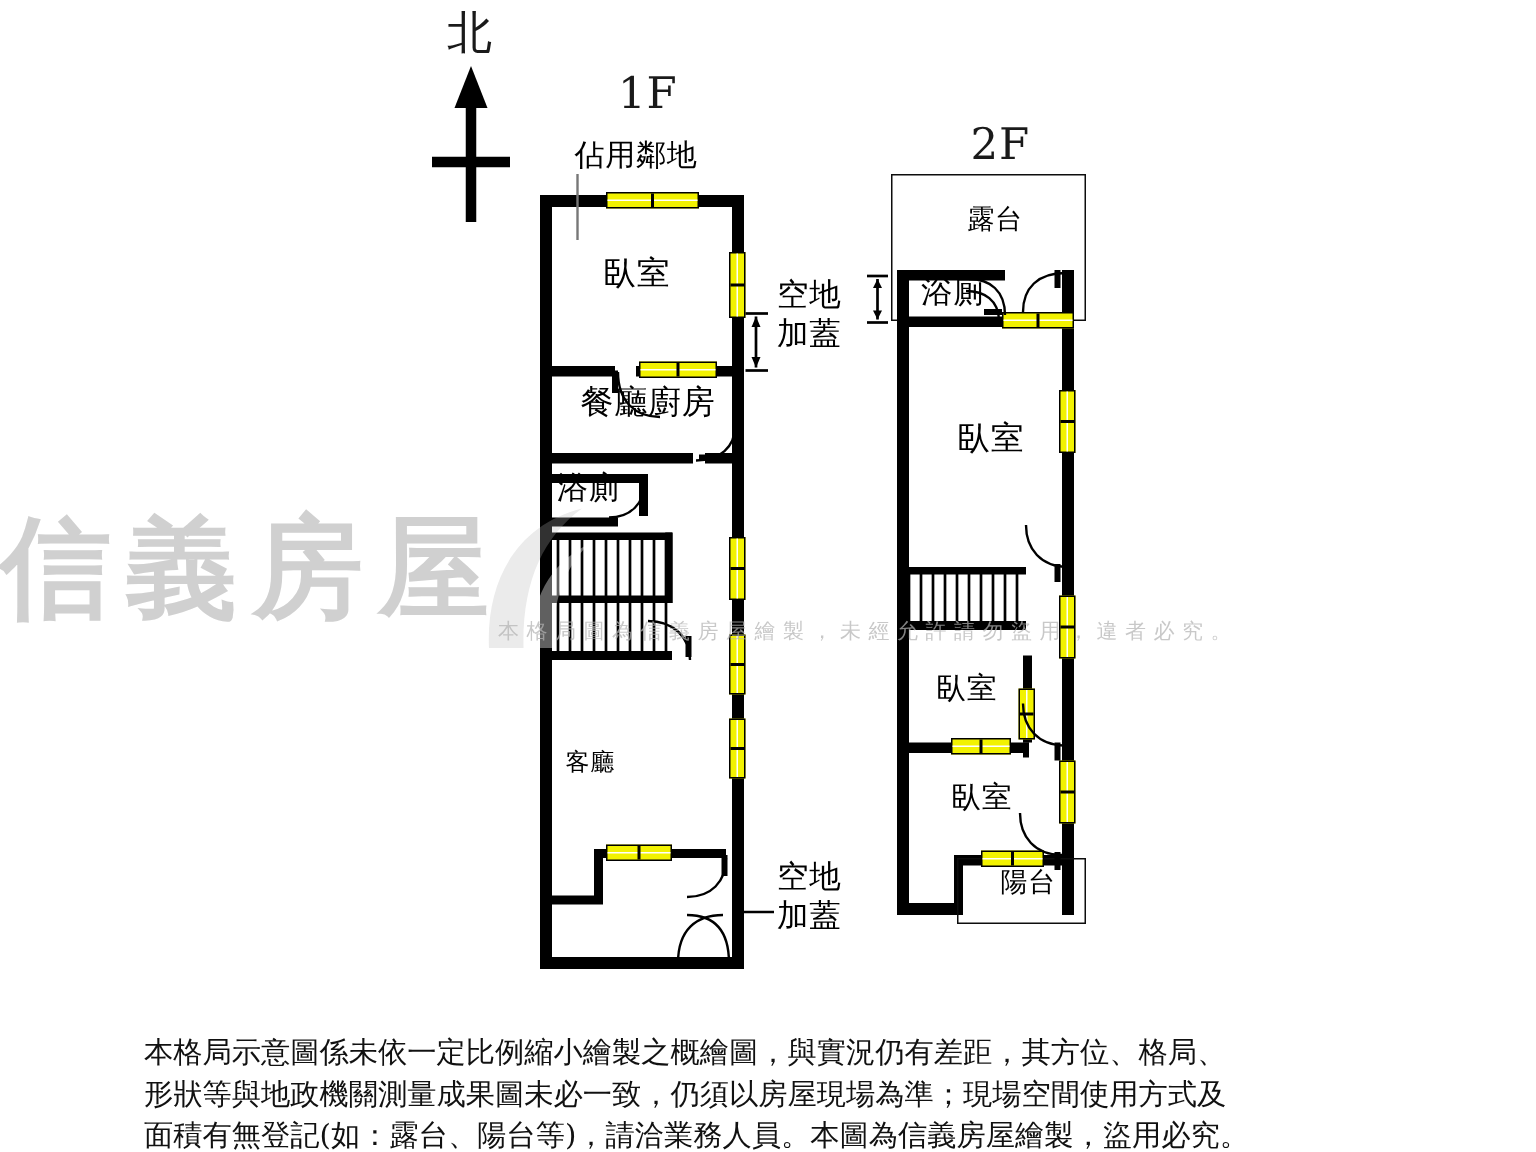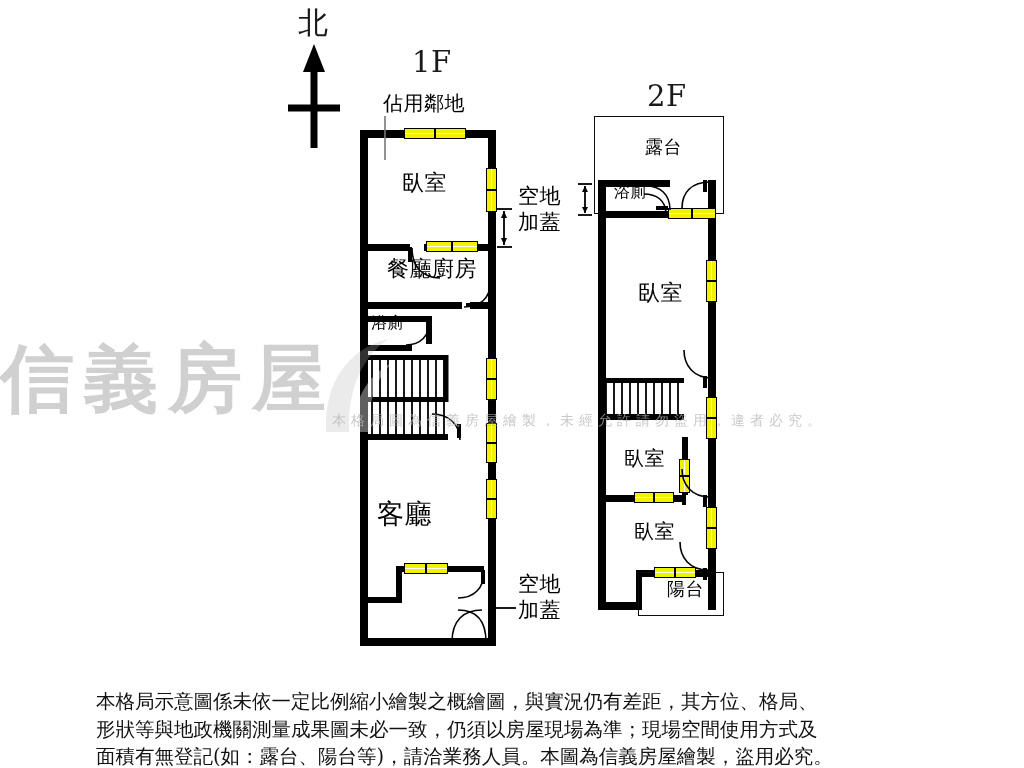--- a/index.html
+++ b/index.html
@@ -33,21 +33,21 @@
   .floor-tag {
     font-family: "DejaVu Serif", serif;
     font-size: 29px;
     color: #1a1a1a;
   }
   .room-lbl {
     font-size: 22px;
     font-weight: 400;
   }
   .room-lbl-sm {
-    font-size: 16px;
+    font-size: 21px;
   }
   .annot {
     font-size: 20px;
   }
   .annot-2 {
     font-size: 21px;
     line-height: 1.22;
     white-space: pre;
   }
 
@@ -260,21 +260,21 @@
       <line x1="466" y1="305" x2="478" y2="305"></line>
       <line x1="429" y1="318" x2="429" y2="330"></line>
       <line x1="459" y1="438" x2="459" y2="424"></line>
       <line x1="483" y1="570" x2="483" y2="584"></line>
     </g>
   </svg>
 
   <div class="lbl room-lbl" style="left:402px; top:172px;">臥室</div>
   <div class="lbl room-lbl" style="left:367px; top:258px;margin-left:20px;">餐廳廚房</div>
   <div class="lbl room-lbl-sm" style="left:371px; top:315px;">浴廁</div>
-  <div class="lbl room-lbl" style="left:377px; top:500px; font-size:27px;">客廳</div>
+  <div class="lbl room-lbl" style="left:377px; top:500px; font-size:16px;">客廳</div>
 
   <div class="lbl annot" style="left:383px; top:93px;">佔用鄰地</div>
   <svg class="ovl">
     <line x1="385" y1="116" x2="385" y2="160" stroke="#777777" stroke-width="1.6"></line>
   </svg>
 
   <div class="lbl annot-2" style="left:518px; top:184px;">空地
 加蓋</div>
   <svg class="ovl">
     <g stroke="#000000" stroke-width="1.8" fill="none">

